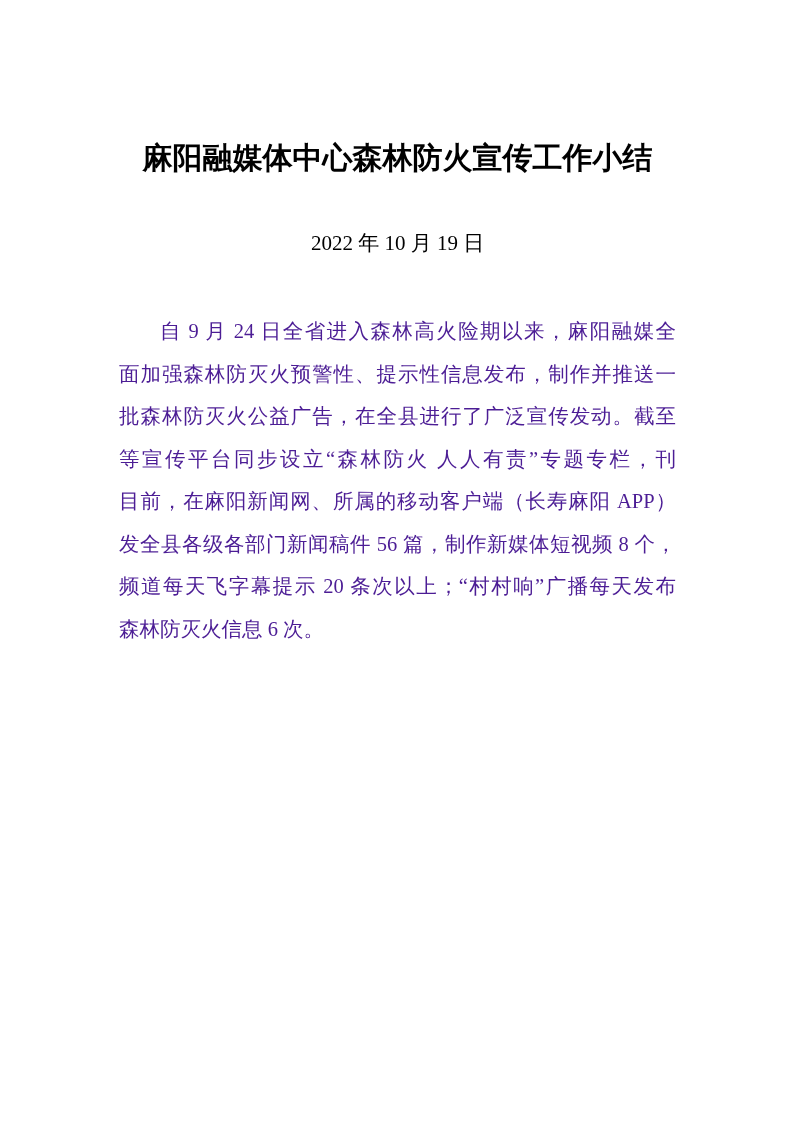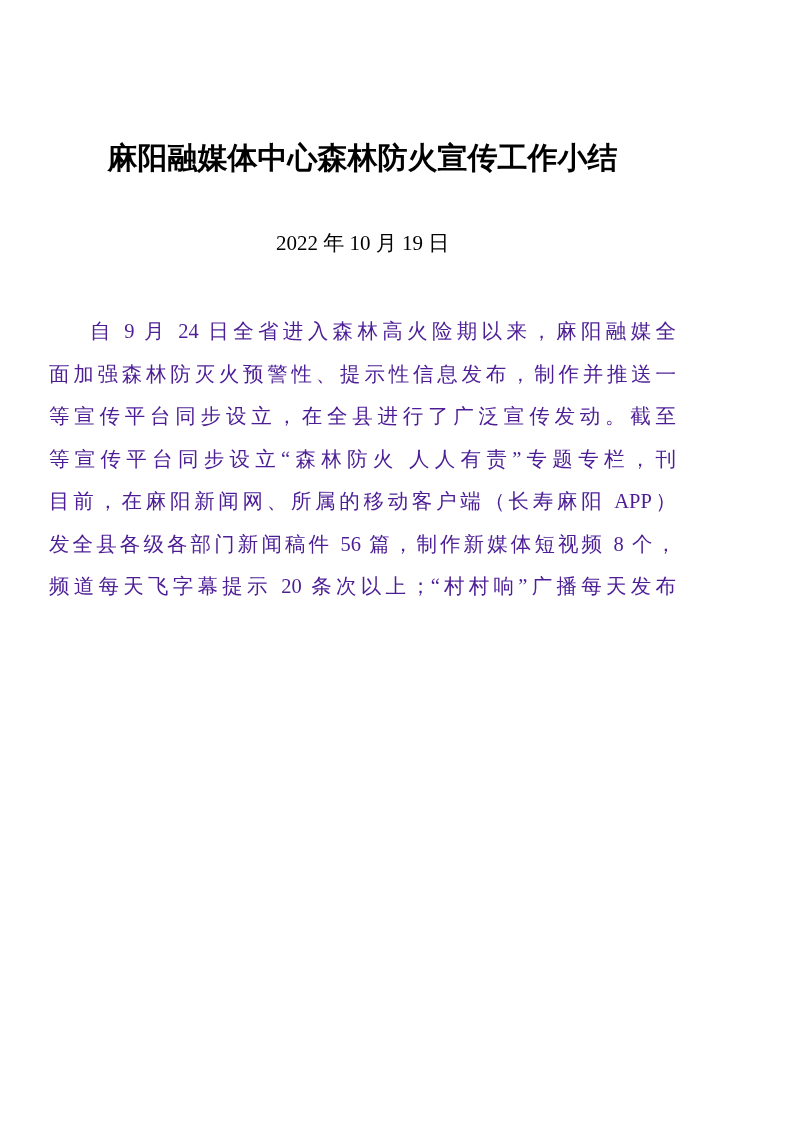--- a/index.html
+++ b/index.html
@@ -8,21 +8,21 @@
     background: #ffffff;
   }
   .page {
     position: relative;
     width: 794px;
     height: 1122px;
     margin: 0 auto;
     background: #ffffff;
     color: #000000;
     box-sizing: border-box;
-    padding: 138px 118px 0 49px;
+    padding: 138px 118px 0 119px;
     overflow: hidden;
   }
   .doc-title {
     margin: 0;
     font-family: "Liberation Sans", "DejaVu Sans", sans-serif;
     font-weight: 600;
     font-size: 30px;
     line-height: 40px;
     text-align: center;
     letter-spacing: 0;
@@ -61,19 +61,20 @@
 <body>
 
 <div class="page">
   <h1 class="doc-title">麻阳融媒体中心森林防火宣传工作小结</h1>
 
   <div class="doc-date">2022 年 10 月 19 日</div>
 
   <div class="doc-body">
     <div class="body-line first">自 9 月 24 日全省进入森林高火险期以来，麻阳融媒全</div>
     <div class="body-line">面加强森林防灭火预警性、提示性信息发布，制作并推送一</div>
-    <div class="body-line">等宣传平台同步设立，在全县进行了广泛宣传发动。截至</div>
+    <div class="body-line">批森林防灭火公益广告，在全县进行了广泛宣传发动。截至</div>
     <div class="body-line">等宣传平台同步设立“森林防火 人人有责”专题专栏，刊</div>
     <div class="body-line">目前，在麻阳新闻网、所属的移动客户端（长寿麻阳 APP）</div>
     <div class="body-line">发全县各级各部门新闻稿件 56 篇，制作新媒体短视频 8 个，</div>
     <div class="body-line">频道每天飞字幕提示 20 条次以上；“村村响”广播每天发布</div>
+    <div class="body-line last">森林防灭火信息 6 次。</div>
   </div>
 </div>
 
 </body></html>

